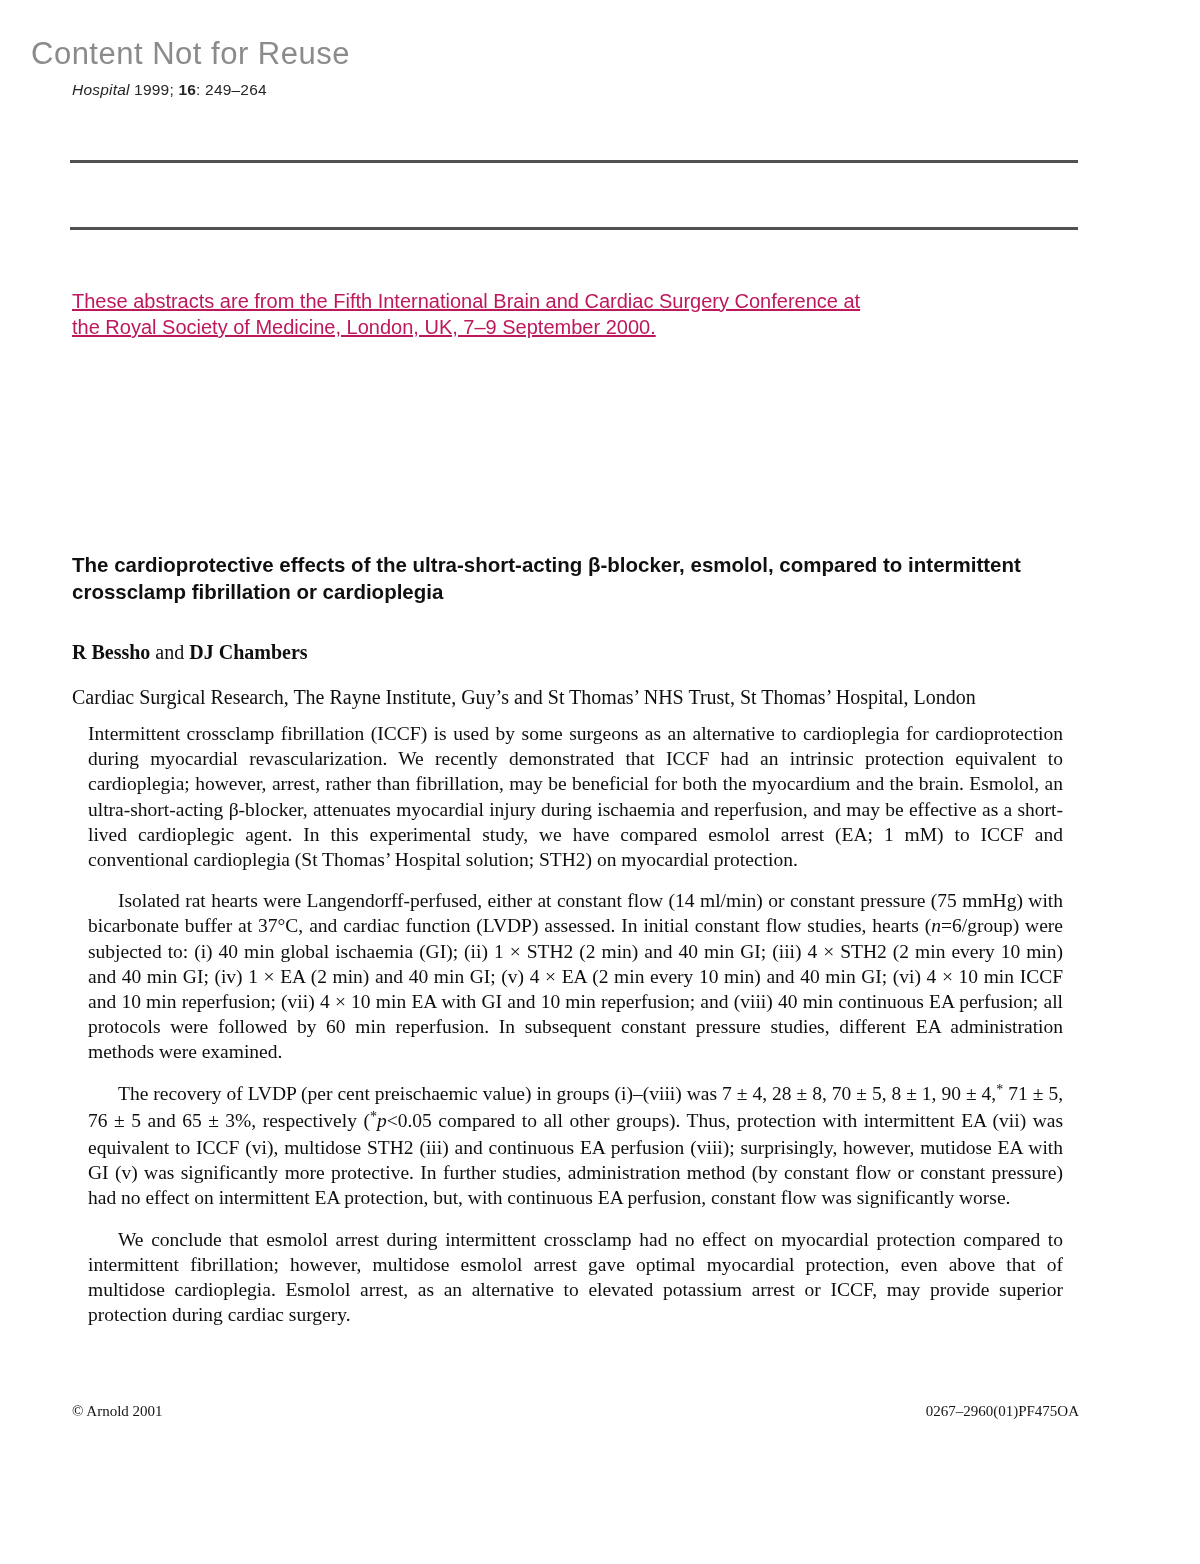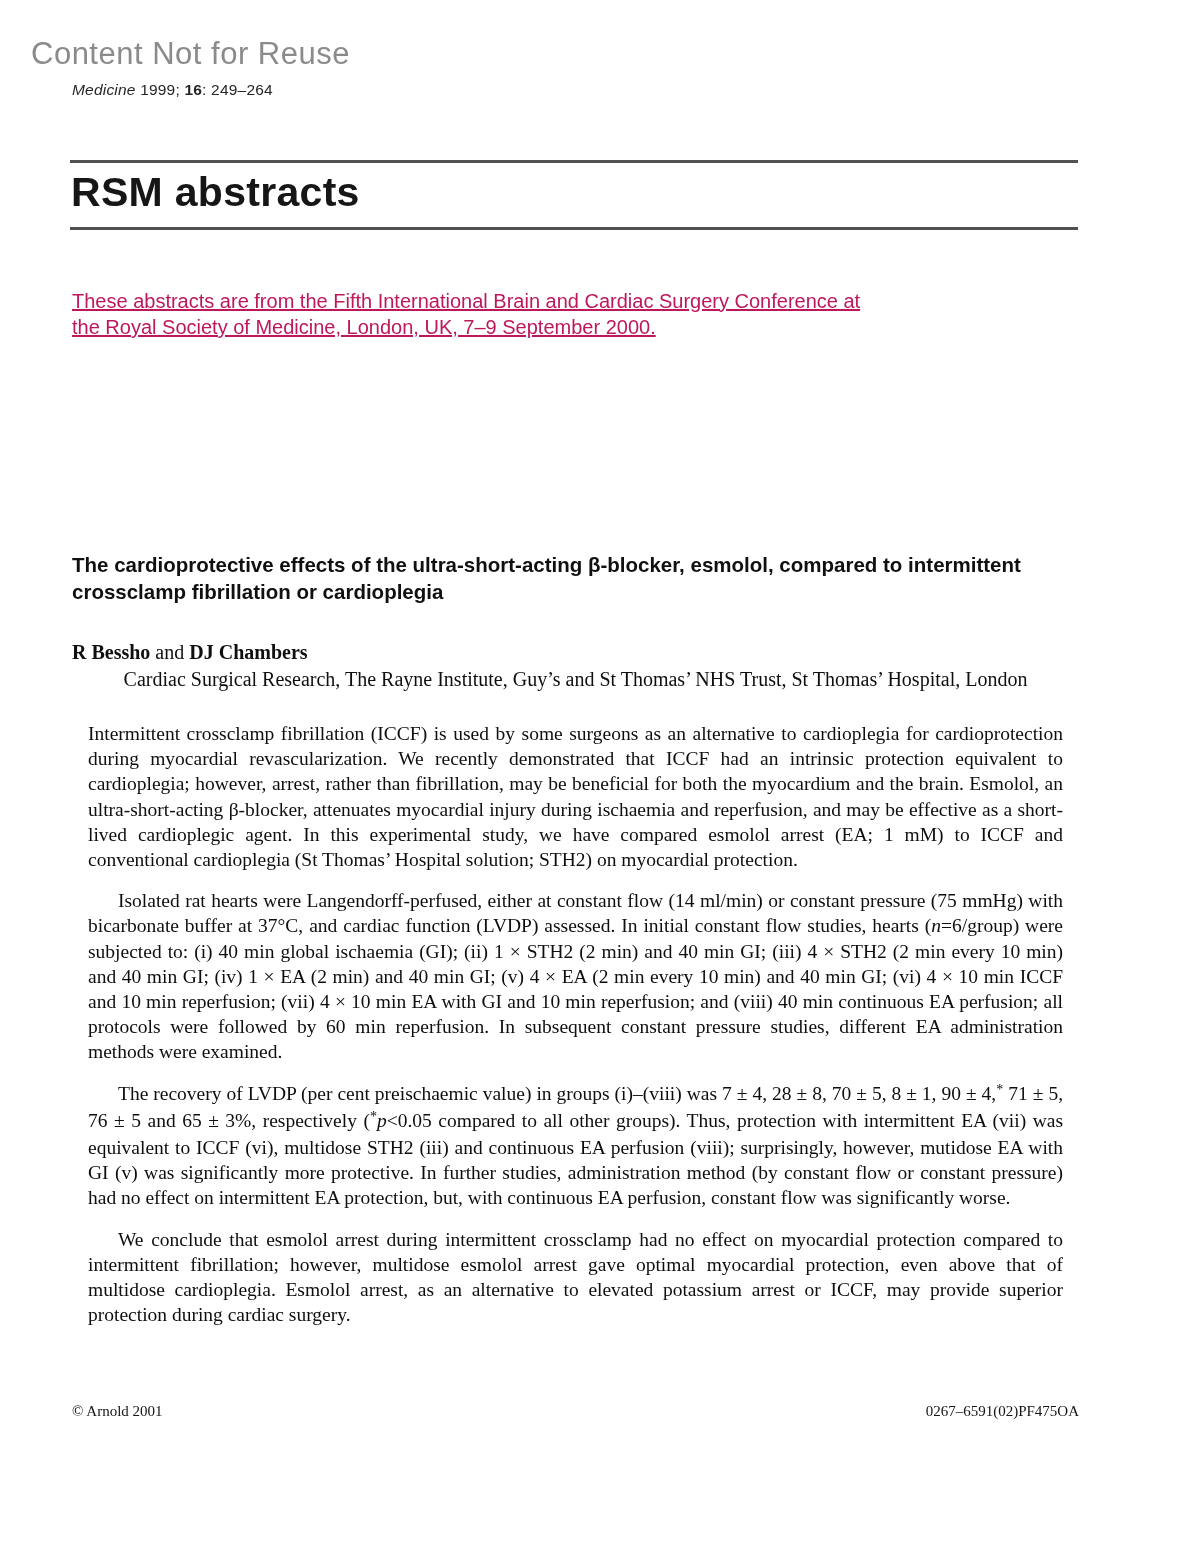--- a/index.html
+++ b/index.html
@@ -78,26 +78,25 @@
     color: #101010;
   }
   .authors-line {
     margin-top: 36px;
     font-family: "Liberation Serif", serif;
     font-size: 20px;
     color: #0f0f0f;
   }
   .authors-line .bold { font-weight: 700; }
   .affiliation {
-    margin-top: 2px;
+    margin-top: 20px;
     font-family: "Liberation Serif", serif;
     font-size: 20px;
     line-height: 26.5px;
     color: #0f0f0f;
-    text-align: center;
   }
   .abstract {
     position: absolute;
     left: 72px;
     top: 705px;
     width: 1007px;
     font-family: "Liberation Serif", serif;
     font-size: 19.5px;
     line-height: 25.2px;
     text-align: justify;
@@ -124,25 +123,24 @@
   }
 </style>
 </head>
 <body>
 
 <div class="page">
 
   <div class="watermark">Content Not for Reuse</div>
 
   <div class="journal-ref">
-    <span class="jname">Medicine</span><span> 1999; </span><span class="jvol">16</span><span>: 249–264</span>
+    <span class="jname">Hospital</span><span> 1999; </span><span class="jvol">16</span><span>: 249–264</span>
   </div>
 
   <div class="rule rule-top"></div>
-  <div class="section-title">RSM abstracts</div>
   <div class="rule rule-bottom"></div>
 
   <div class="conference-note">These abstracts are from the Fifth International Brain and Cardiac Surgery Conference at the Royal Society of Medicine, London, UK, 7–9 September 2000.</div>
 
   <div class="article-head">
     <div class="article-title">The cardioprotective effects of the ultra-short-acting β-blocker, esmolol, compared to intermittent crossclamp fibrillation or cardioplegia</div>
     <div class="authors-line">
       <span class="bold">R Bessho</span><span> and </span><span class="bold">DJ Chambers</span>
     </div>
     <div class="affiliation">Cardiac Surgical Research, The Rayne Institute, Guy’s and St Thomas’ NHS Trust, St Thomas’ Hospital, London</div>
@@ -150,16 +148,16 @@
 
   <div class="abstract">
     <p>Intermittent crossclamp fibrillation (ICCF) is used by some surgeons as an alternative to cardioplegia for cardioprotection during myocardial revascularization. We recently demonstrated that ICCF had an intrinsic protection equivalent to cardioplegia; however, arrest, rather than fibrillation, may be beneficial for both the myocardium and the brain. Esmolol, an ultra-short-acting β-blocker, attenuates myocardial injury during ischaemia and reperfusion, and may be effective as a short-lived cardioplegic agent. In this experimental study, we have compared esmolol arrest (EA; 1 mM) to ICCF and conventional cardioplegia (St Thomas’ Hospital solution; STH2) on myocardial protection.</p>
     <p class="indent"><span>Isolated rat hearts were Langendorff-perfused, either at constant flow (14 ml/min) or constant pressure (75 mmHg) with bicarbonate buffer at 37°C, and cardiac function (LVDP) assessed. In initial constant flow studies, hearts (</span><span class="ital">n</span><span>=6/group) were subjected to: (i) 40 min global ischaemia (GI); (ii) 1 × STH2 (2 min) and 40 min GI; (iii) 4 × STH2 (2 min every 10 min) and 40 min GI; (iv) 1 × EA (2 min) and 40 min GI; (v) 4 × EA (2 min every 10 min) and 40 min GI; (vi) 4 × 10 min ICCF and 10 min reperfusion; (vii) 4 × 10 min EA with GI and 10 min reperfusion; and (viii) 40 min continuous EA perfusion; all protocols were followed by 60 min reperfusion. In subsequent constant pressure studies, different EA administration methods were examined.</span></p>
     <p class="indent"><span>The recovery of LVDP (per cent preischaemic value) in groups (i)–(viii) was 7 ± 4, 28 ± 8, 70 ± 5, 8 ± 1, 90 ± 4,</span><span class="sup">*</span><span> 71 ± 5, 76 ± 5 and 65 ± 3%, respectively (</span><span class="sup">*</span><span class="ital">p</span><span>&lt;0.05 compared to all other groups). Thus, protection with intermittent EA (vii) was equivalent to ICCF (vi), multidose STH2 (iii) and continuous EA perfusion (viii); surprisingly, however, mutidose EA with GI (v) was significantly more protective. In further studies, administration method (by constant flow or constant pressure) had no effect on intermittent EA protection, but, with continuous EA perfusion, constant flow was significantly worse.</span></p>
     <p class="indent">We conclude that esmolol arrest during intermittent crossclamp had no effect on myocardial protection compared to intermittent fibrillation; however, multidose esmolol arrest gave optimal myocardial protection, even above that of multidose cardioplegia. Esmolol arrest, as an alternative to elevated potassium arrest or ICCF, may provide superior protection during cardiac surgery.</p>
   </div>
 
   <div class="page-footer">
     <span>© Arnold 2001</span>
-    <span>0267–6591(02)PF475OA</span>
+    <span>0267–2960(01)PF475OA</span>
   </div>
 
 </div>
 
 </body></html>

